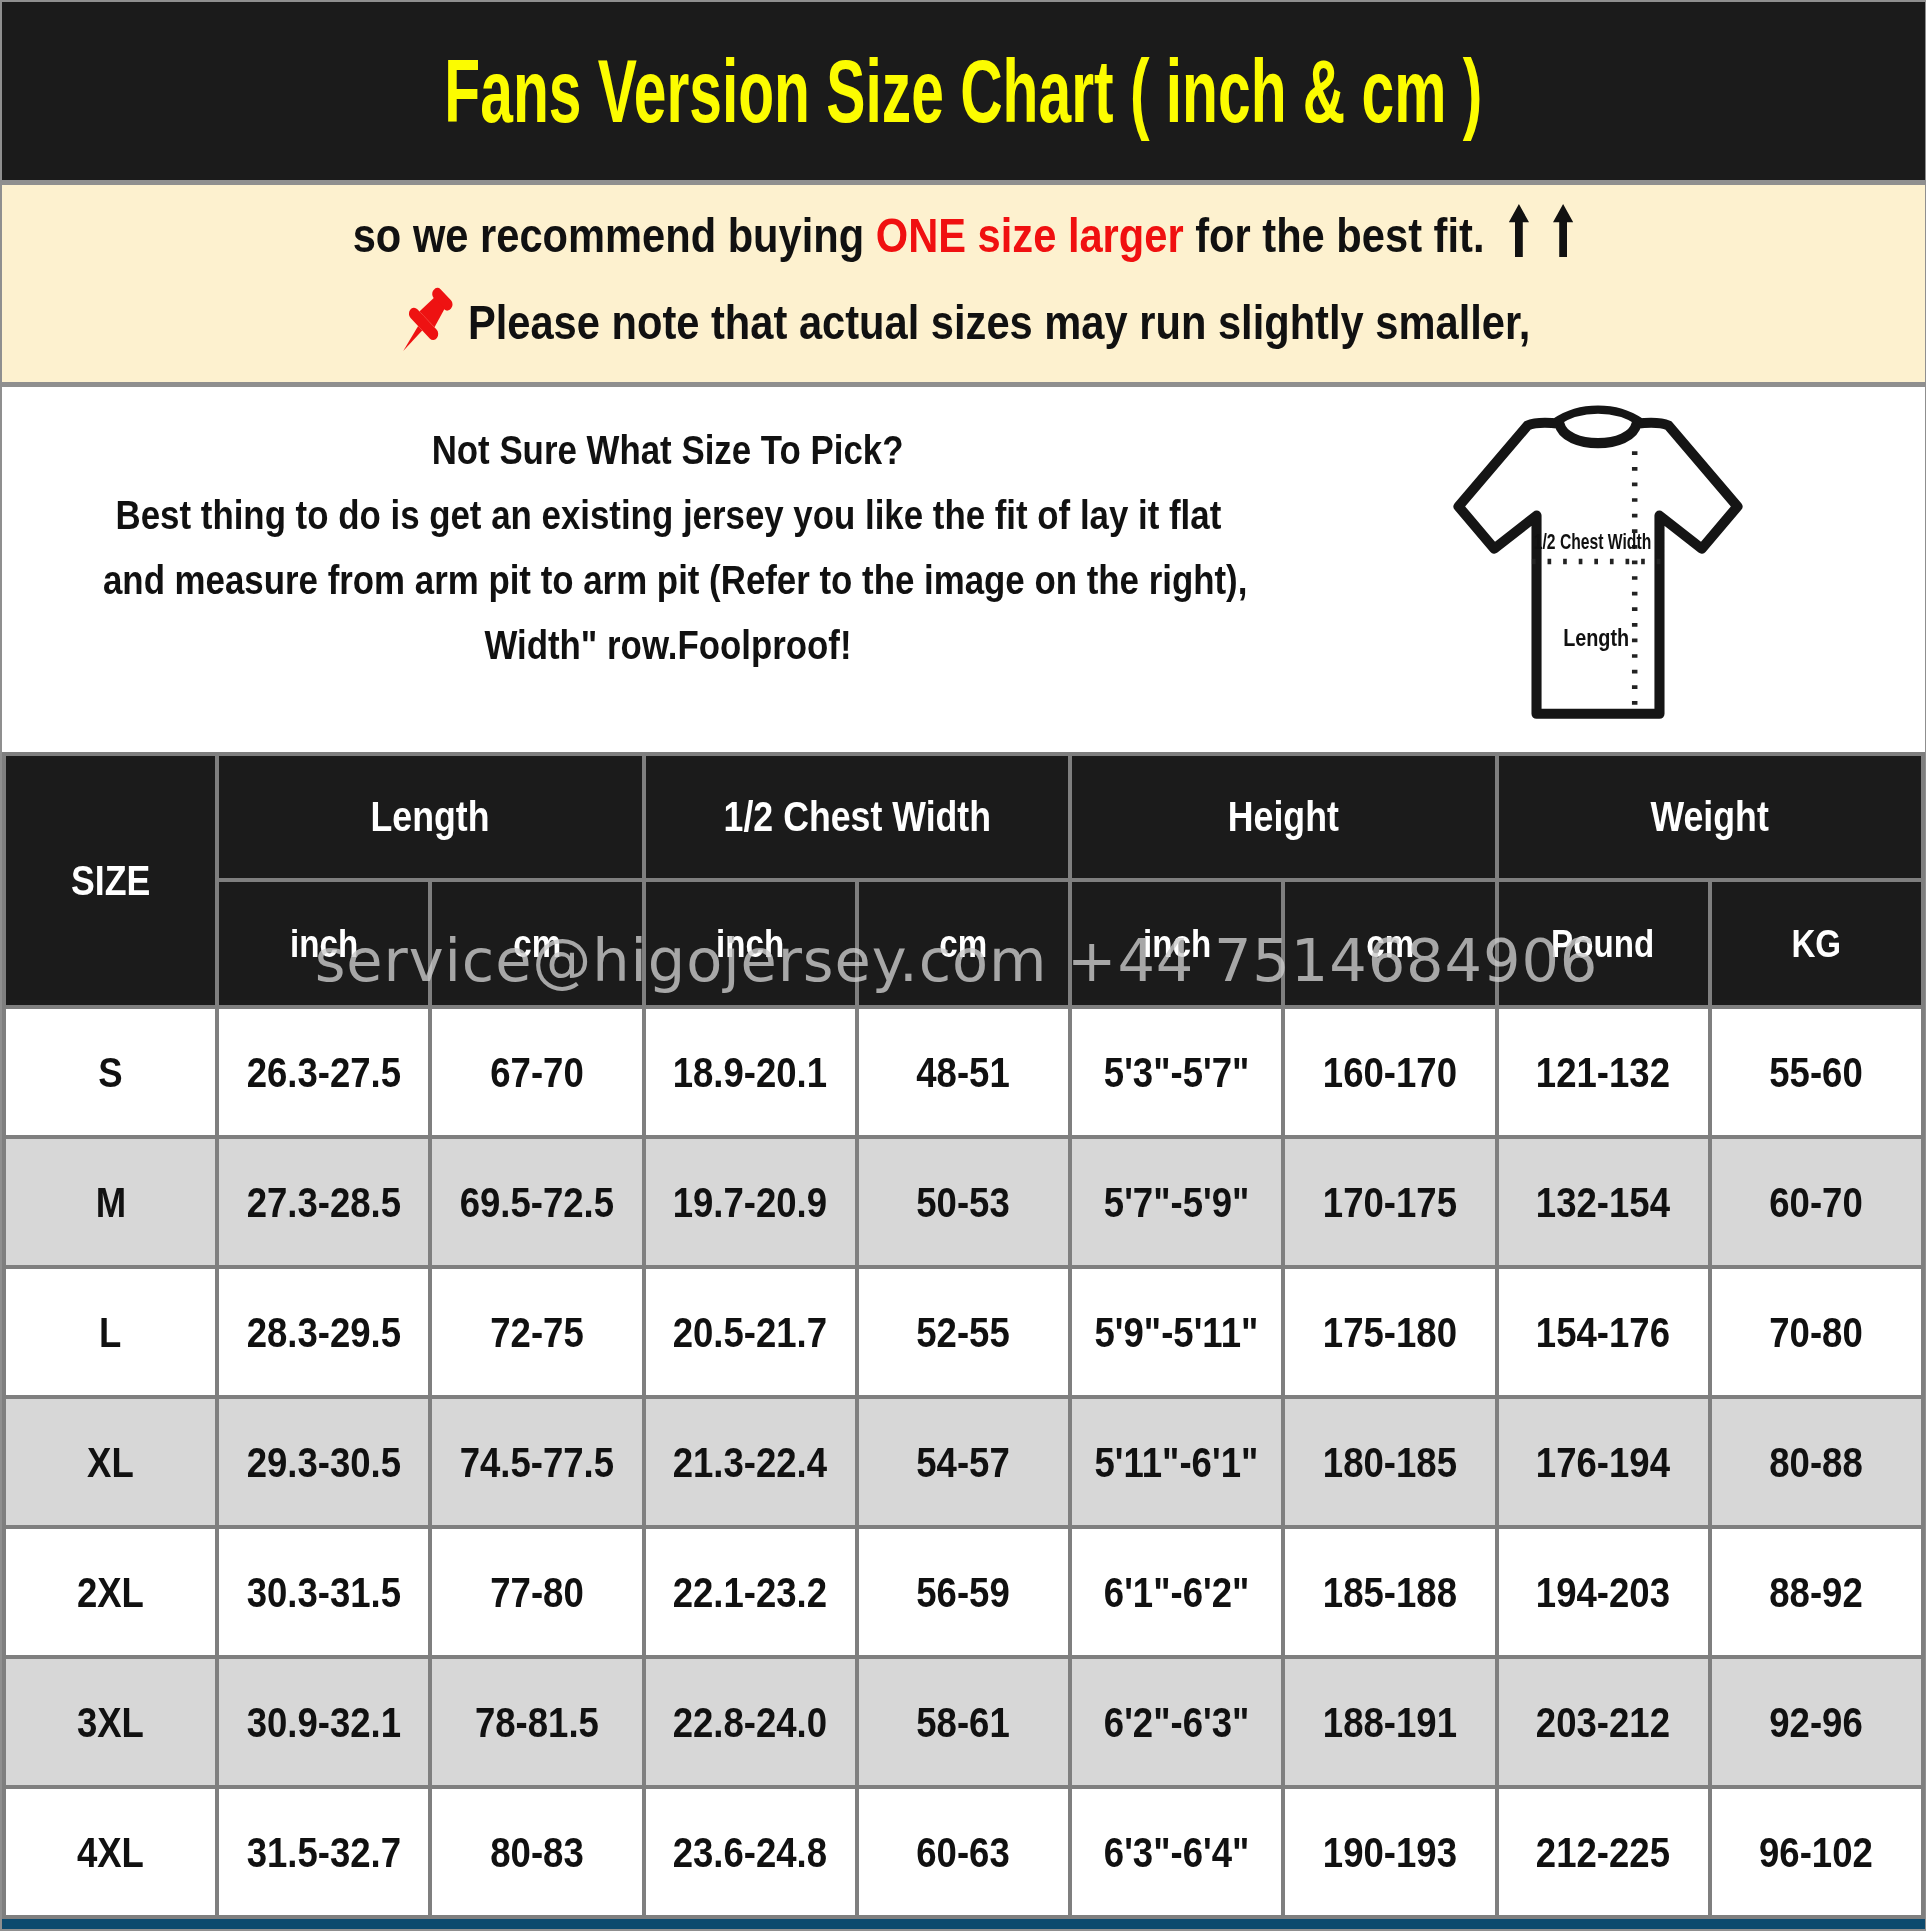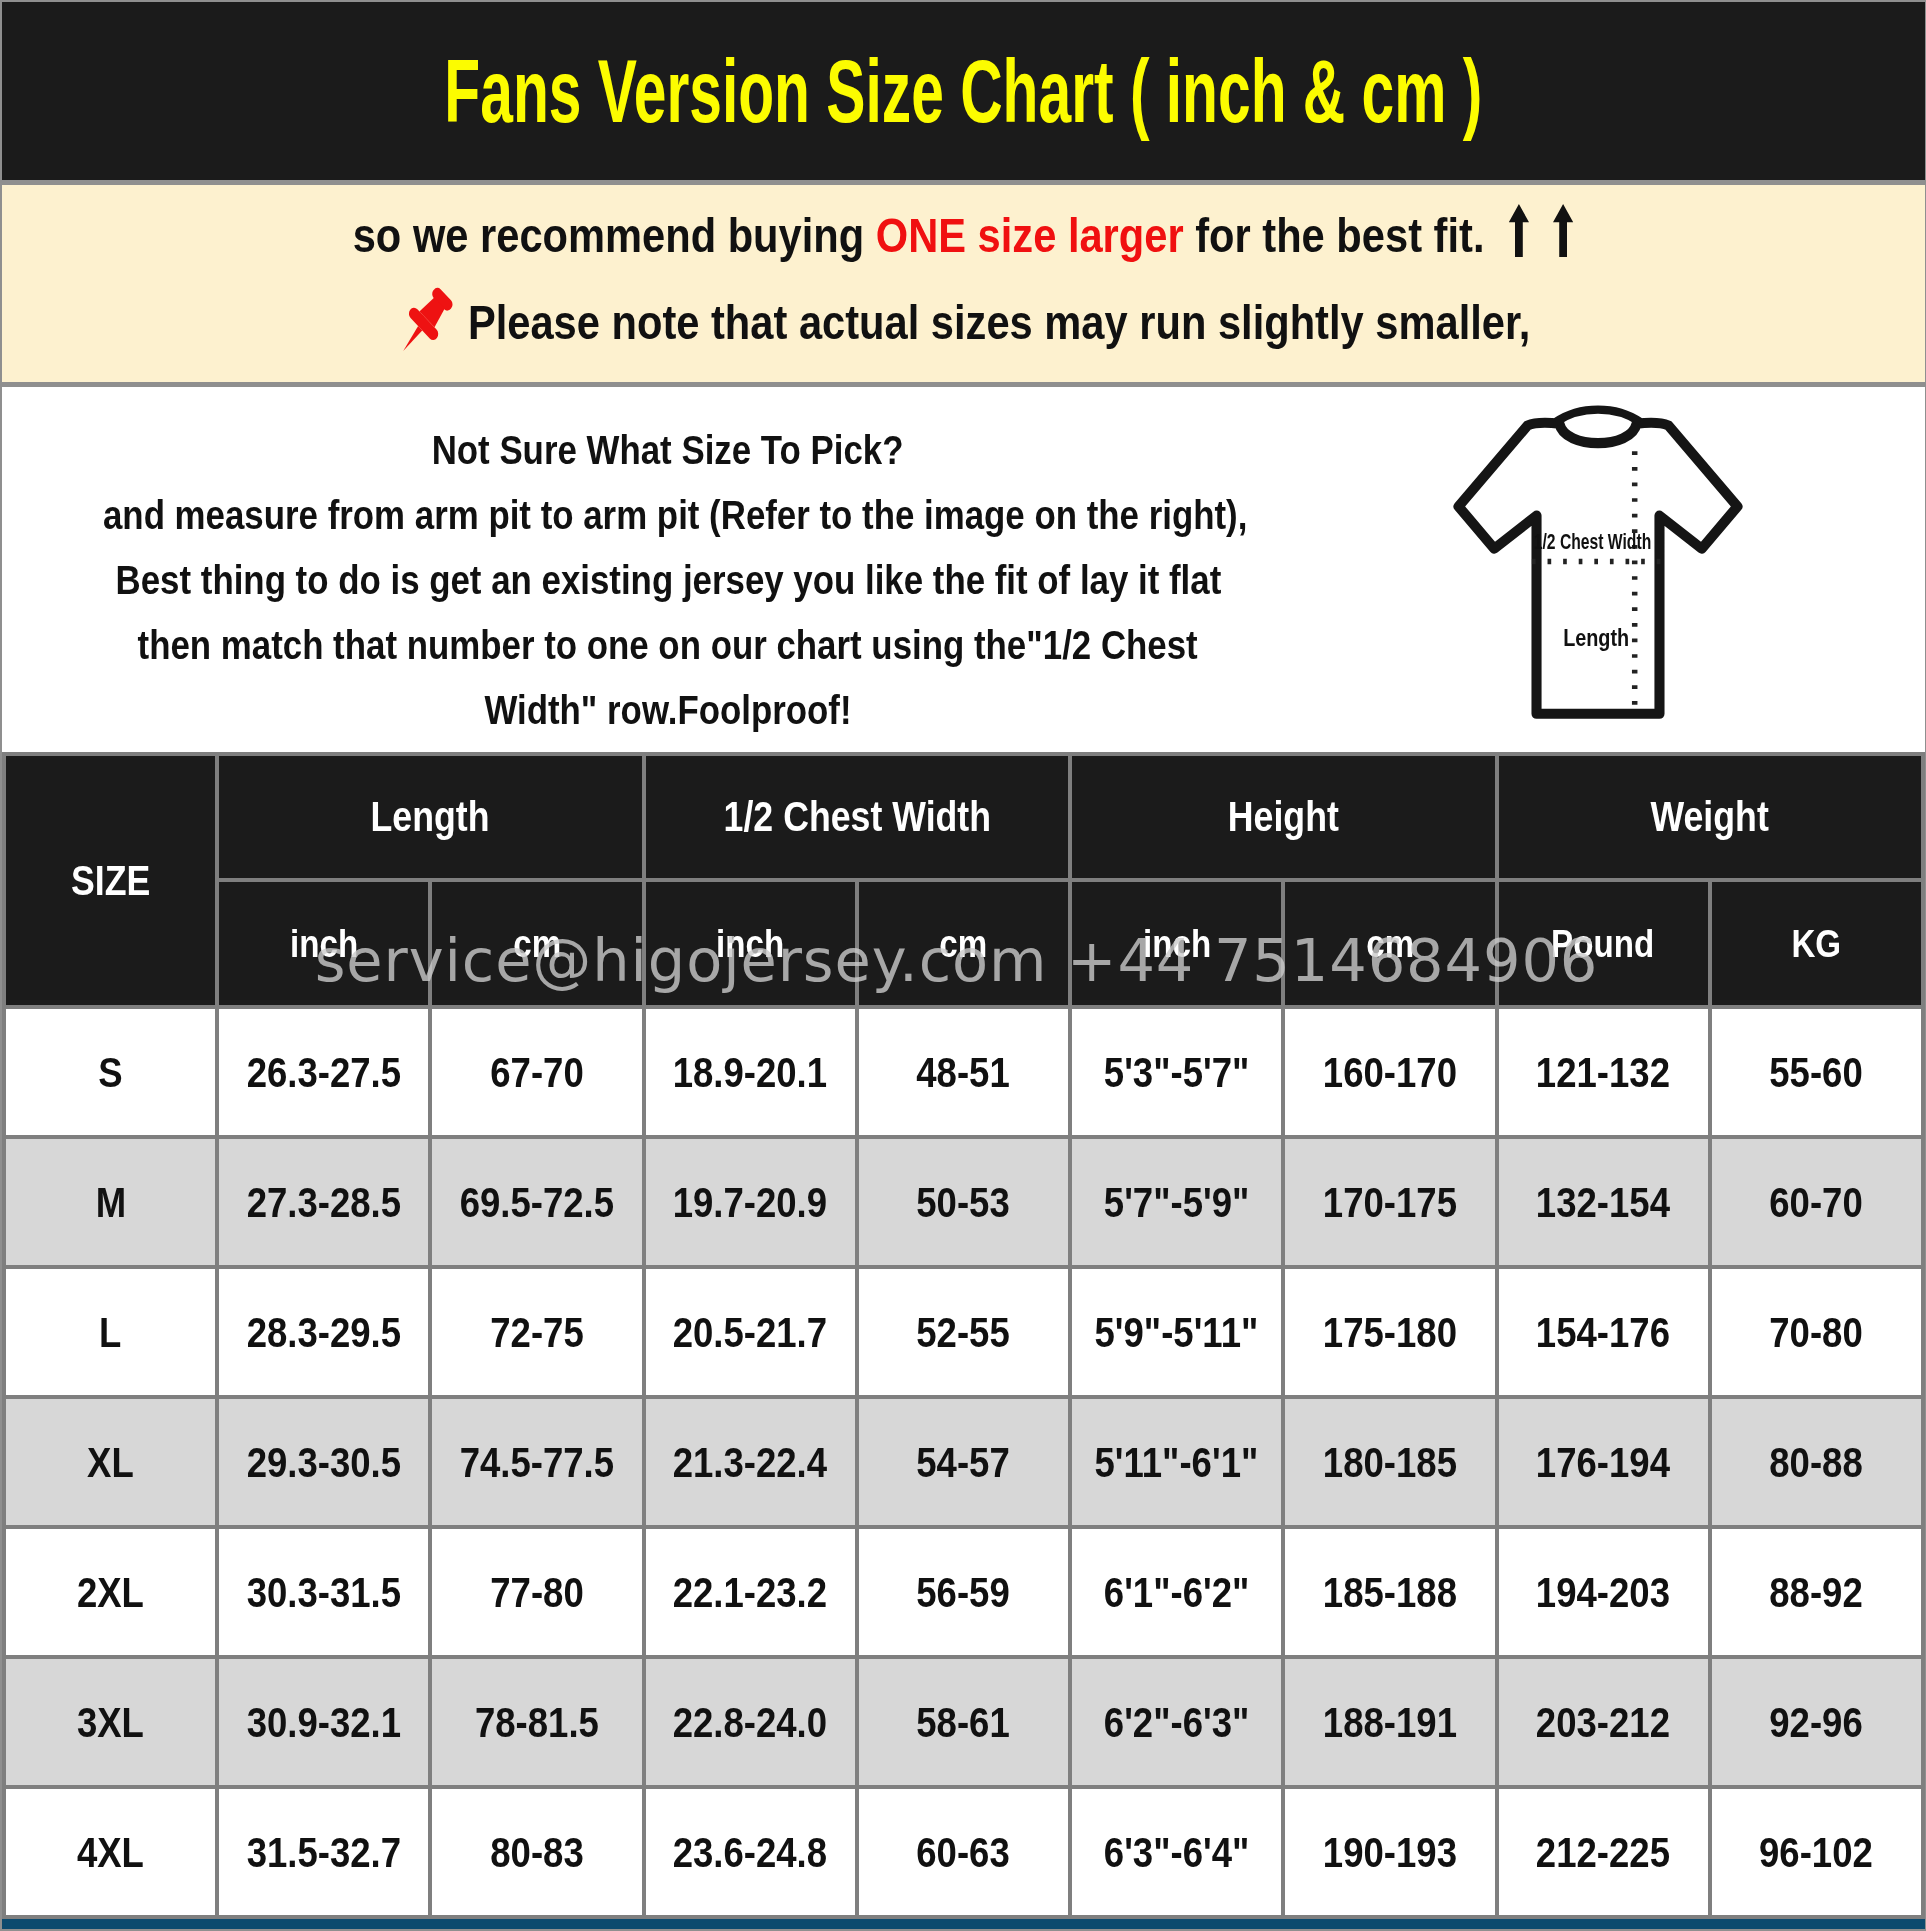--- a/index.html
+++ b/index.html
@@ -88,23 +88,22 @@
           </g>
         </svg>
         <span>Please note that actual sizes may run slightly smaller,</span>
       </span>
     </div>
   </section>
 
   <section class="guide">
     <div class="guide-text">
       <div><span class="squeeze">Not Sure What Size To Pick?</span></div>
+      <div><span class="squeeze">Best thing to do is get an existing jersey you like the fit of lay it flat</span></div>
       <div><span class="squeeze">and measure from arm pit to arm pit (Refer to the image on the right),</span></div>
-      <div><span class="squeeze">Best thing to do is get an existing jersey you like the fit of lay it flat</span></div>
-      <div><span class="squeeze">then match that number to one on our chart using the"1/2 Chest</span></div>
       <div><span class="squeeze">Width" row.Foolproof!</span></div>
     </div>
 
     <div class="tshirt-wrap">
       <svg width="312" height="349" viewBox="0 0 340 380" aria-hidden="true">
         <path d="M128 28
                  C112 26,100 27,93 30
                  L18 118 L57 164 L103 128
                  L103 344 L237 344 L237 128
                  L283 164 L322 118 L247 30

